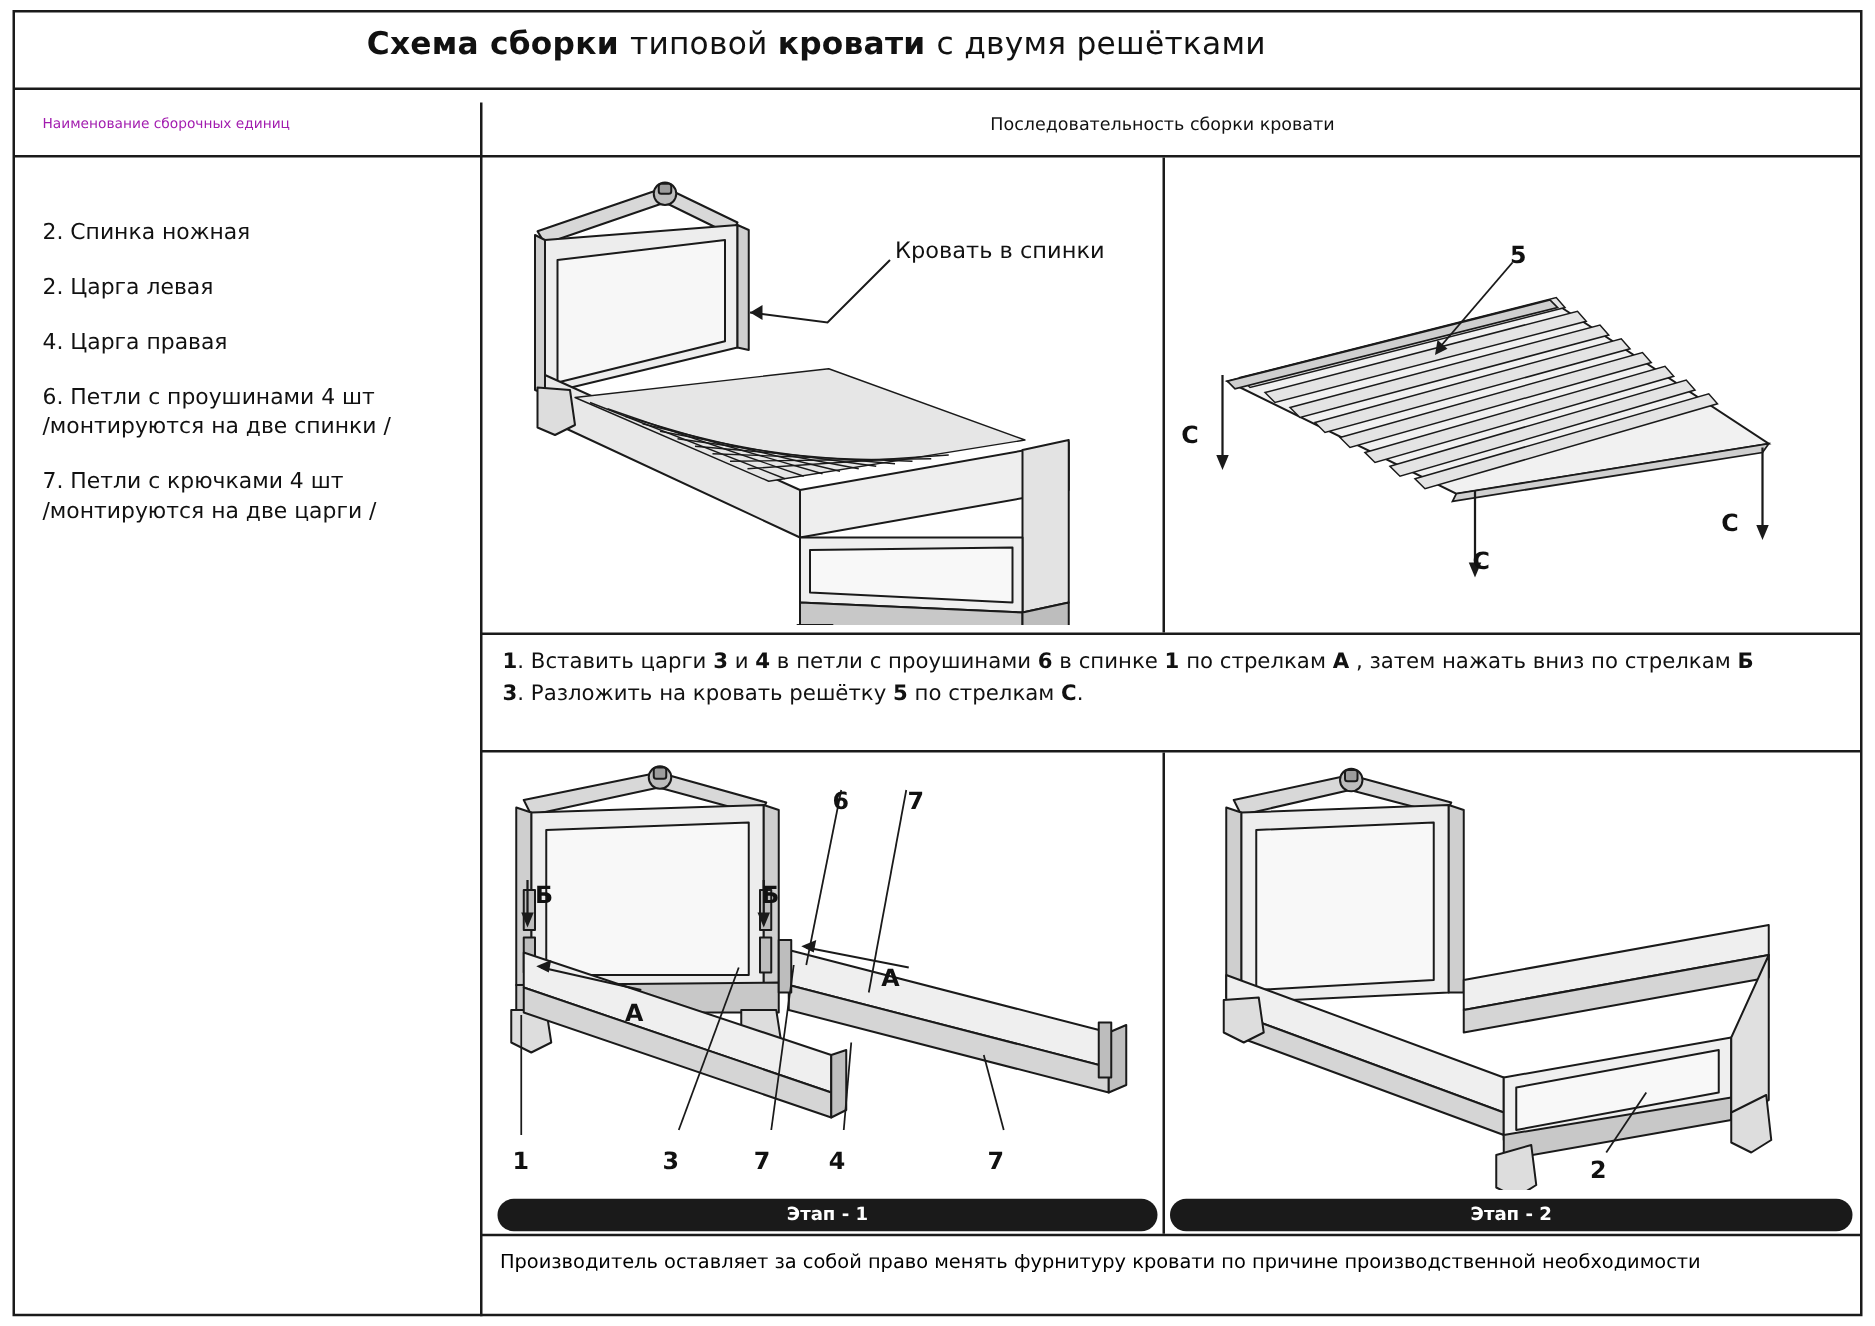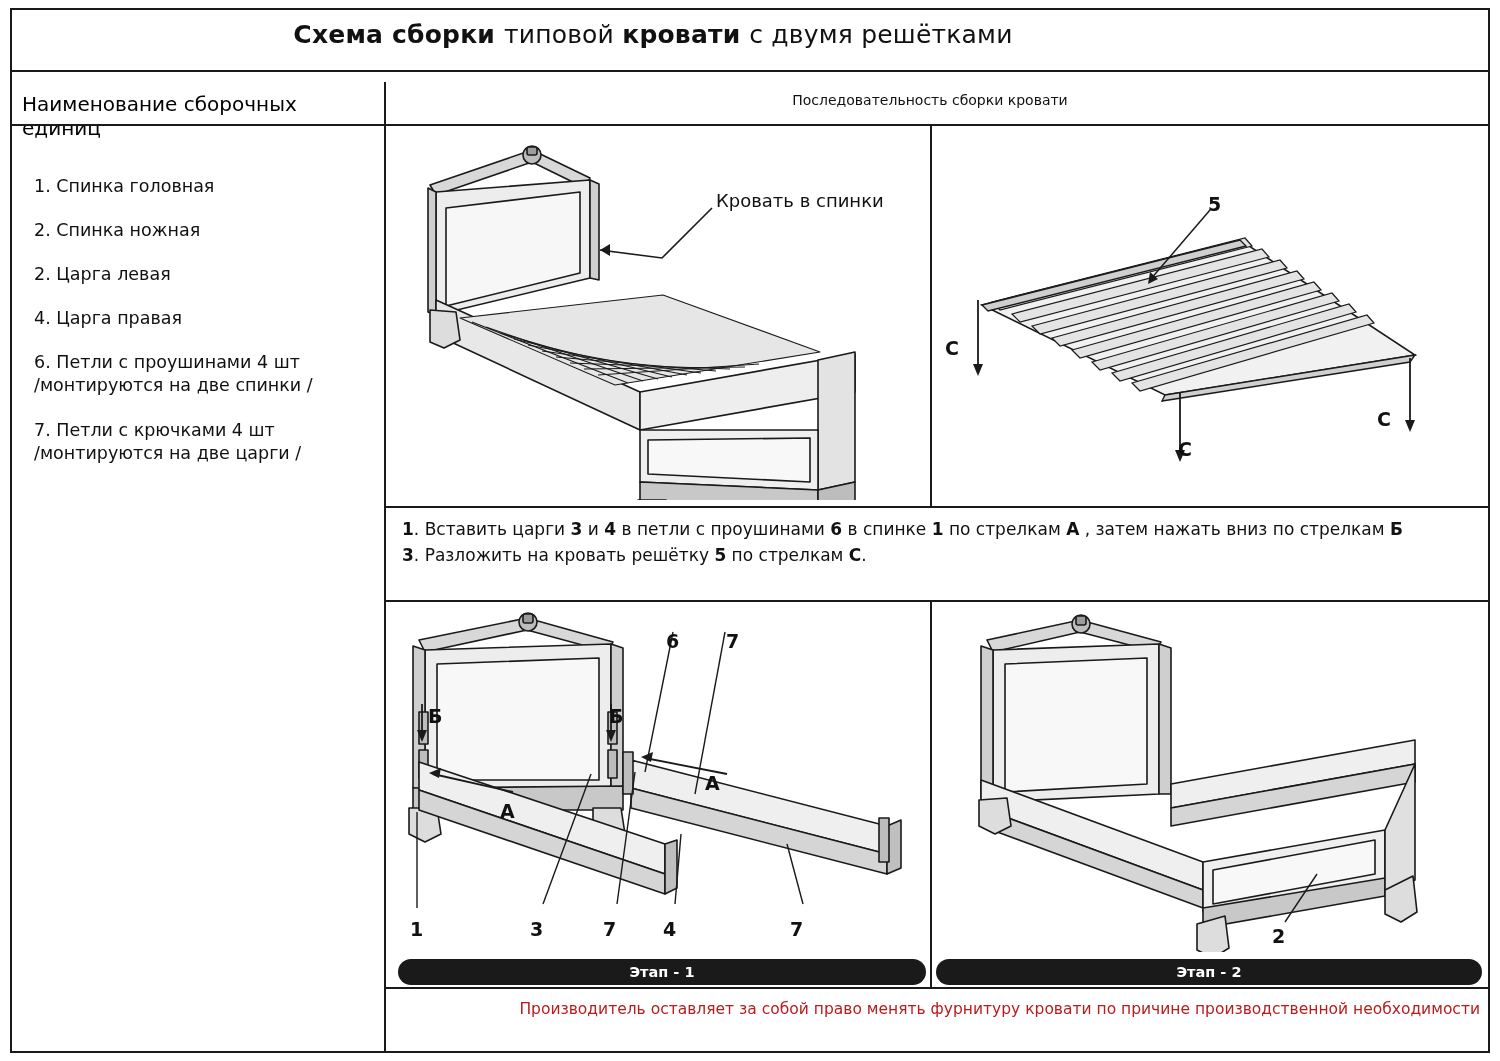--- a/index.html
+++ b/index.html
@@ -45,25 +45,25 @@
     position: absolute;
     left: 12px;
     top: 70px;
     width: 1476px;
     height: 2px;
     background: #1a1a1a;
   }
   
   .col-head-left {
     position: absolute;
-    left: 22px;
+    left: 34px;
     top: 92px;
     width: 350px;
-    font-size: 20px;
-    color: #000000;
+    font-size: 11px;
+    color: #a21caf;
   }
   .col-head-right {
     position: absolute;
     left: 400px;
     top: 92px;
     width: 1060px;
     text-align: center;
     font-size: 14px;
     color: #111;
   }
@@ -162,23 +162,23 @@
   }
   #pill3 { left: 932px; top: 139px; width: 550px; }
   #pill1 { left: 398px; top: 959px; width: 528px; }
   #pill2 { left: 936px; top: 959px; width: 546px; }
   
   .footer {
     position: absolute;
     left: 400px;
     top: 1000px;
     width: 1080px;
-    text-align: right;
+    text-align: left;
     font-size: 15.5px;
-    color: #b91c1c;
+    color: #000000;
   }
   
   .draw {
     position: absolute;
   }
   .lbl {
     position: absolute;
     font-size: 17px;
     color: #111;
   }
@@ -199,21 +199,20 @@
   <div class="col-head-right">Последовательность сборки кровати</div>
   <div class="hr-head"></div>
   <div class="vline-left"></div>
   <div class="vline-mid"></div>
   <div class="hr-mid"></div>
   <div class="hr-bottom"></div>
   <div class="vline-bottom"></div>
   <div class="hr-footer"></div>
 
   <div class="parts">
-    <div class="part">1.  Спинка головная</div>
     <div class="part">2. Спинка ножная</div>
     <div class="part">2. Царга левая</div>
     <div class="part">4. Царга правая</div>
     <div class="part">6. Петли с проушинами 4 шт
 /монтируются на две спинки /</div>
     <div class="part">7. Петли с крючками 4 шт
 /монтируются на две царги /</div>
   </div>
 
   <div class="draw" style="left:400px; top:130px;">

